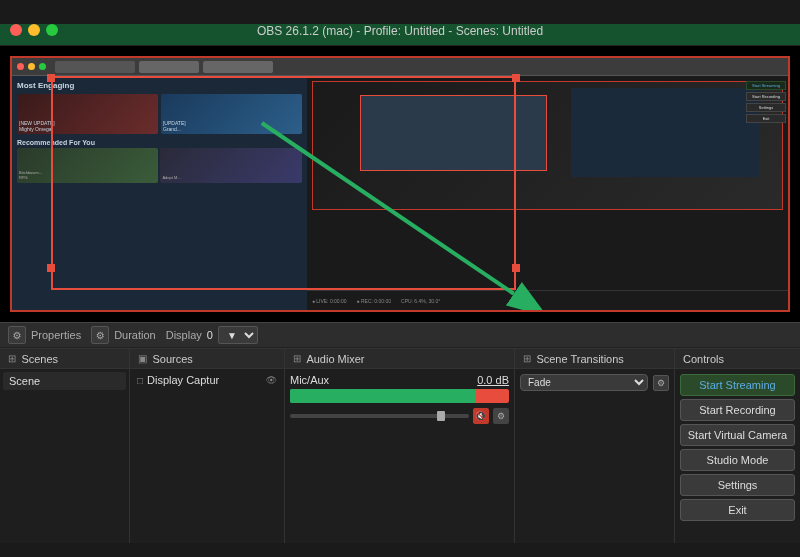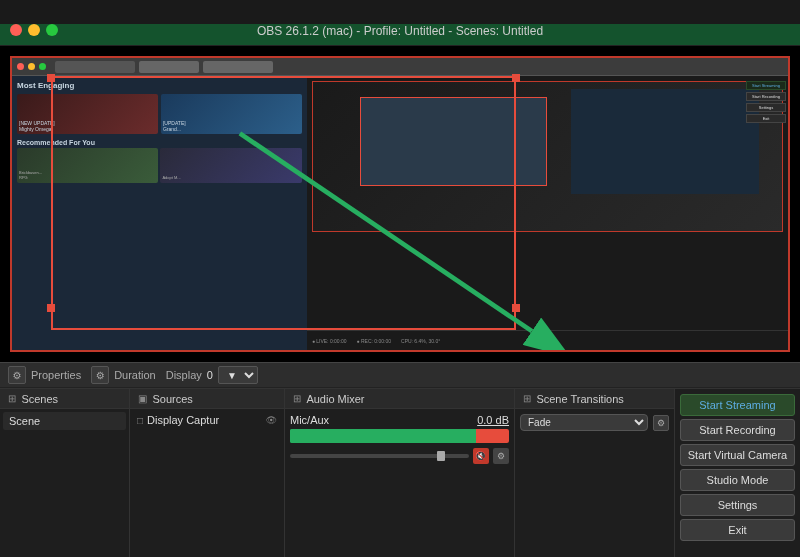--- a/index.html
+++ b/index.html
@@ -40,21 +40,21 @@
       width: 12px;
       height: 12px;
       border-radius: 50%;
     }
     .tl.red { background: #ff5f56; }
     .tl.yellow { background: #ffbd2e; }
     .tl.green { background: #27c93f; }
 
     
     .preview-area {
-      height: 316px;
+      height: 276px;
       background: #000;
       position: relative;
       overflow: hidden;
     }
 
     
     .preview-inner {
       position: absolute;
       top: 10px;
       left: 10px;
@@ -660,20 +660,23 @@
             <select class="transition-select">
               <option>Fade</option>
             </select>
             <div class="transition-gear">⚙</div>
           </div>
         </div>
       </div>
     </div>
 
     <div class="panel controls-panel">
+      <div class="panel-header">
+        <span>Controls</span>
+      </div>
       <div class="panel-content">
         <div class="controls-content">
           <button class="ctrl-btn primary">Start Streaming</button>
           <button class="ctrl-btn">Start Recording</button>
           <button class="ctrl-btn">Start Virtual Camera</button>
           <button class="ctrl-btn">Studio Mode</button>
           <button class="ctrl-btn">Settings</button>
           <button class="ctrl-btn">Exit</button>
         </div>
       </div>

